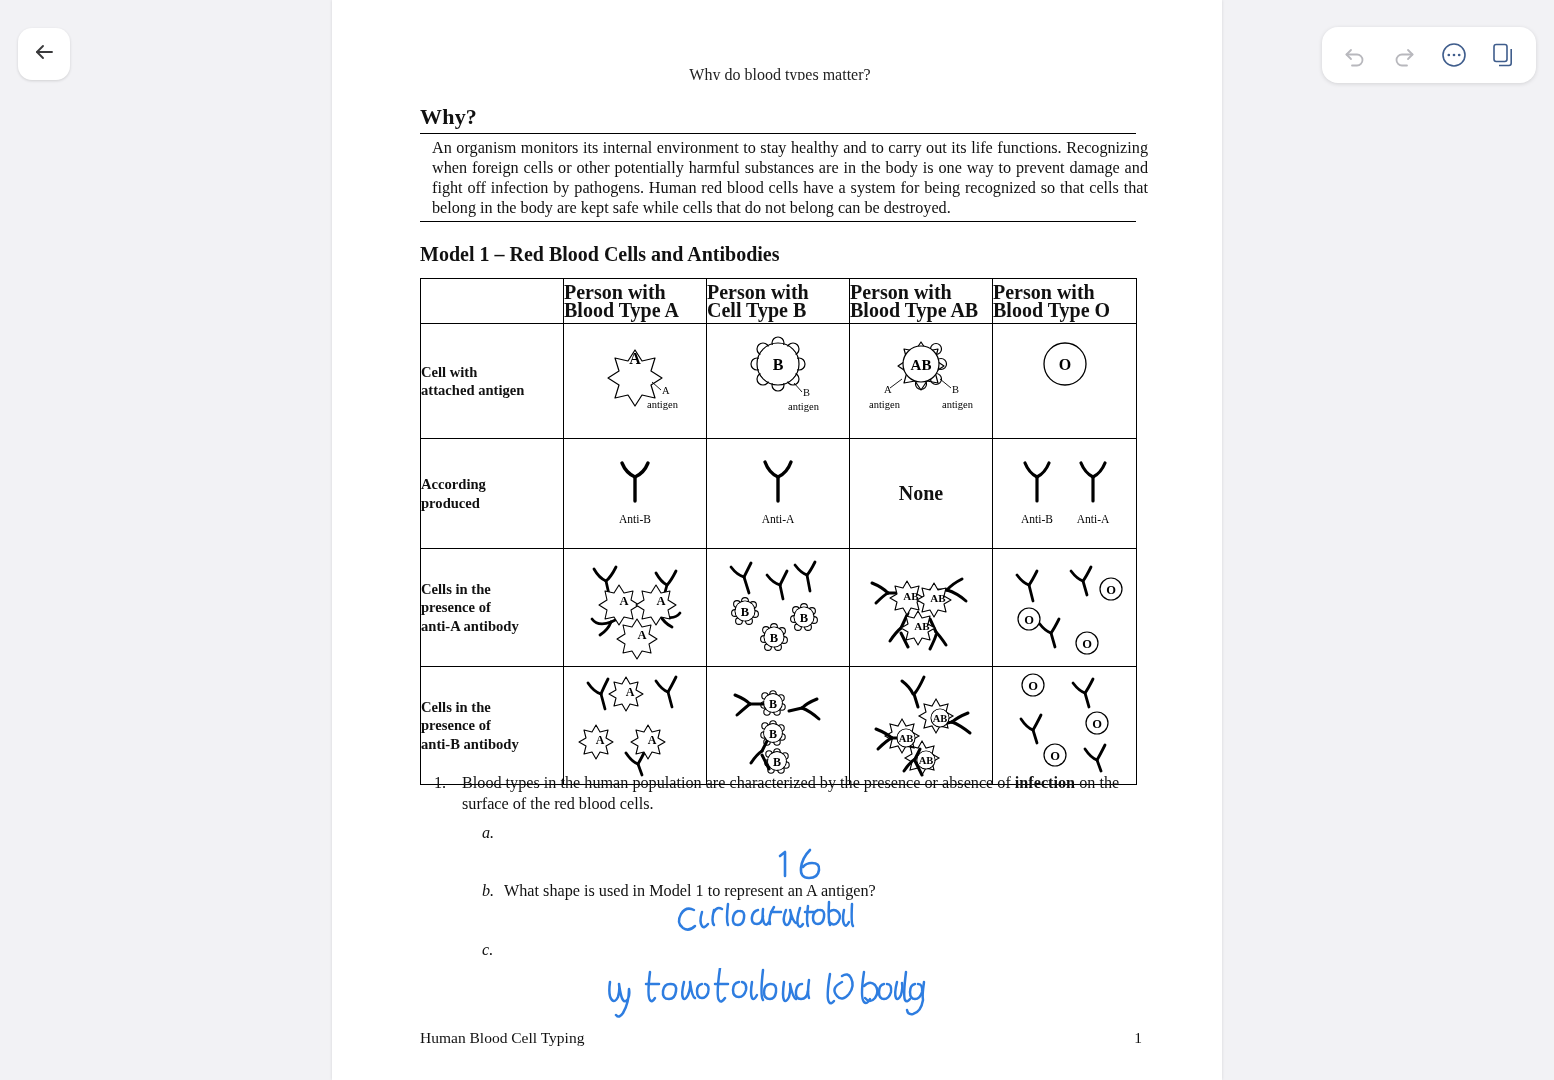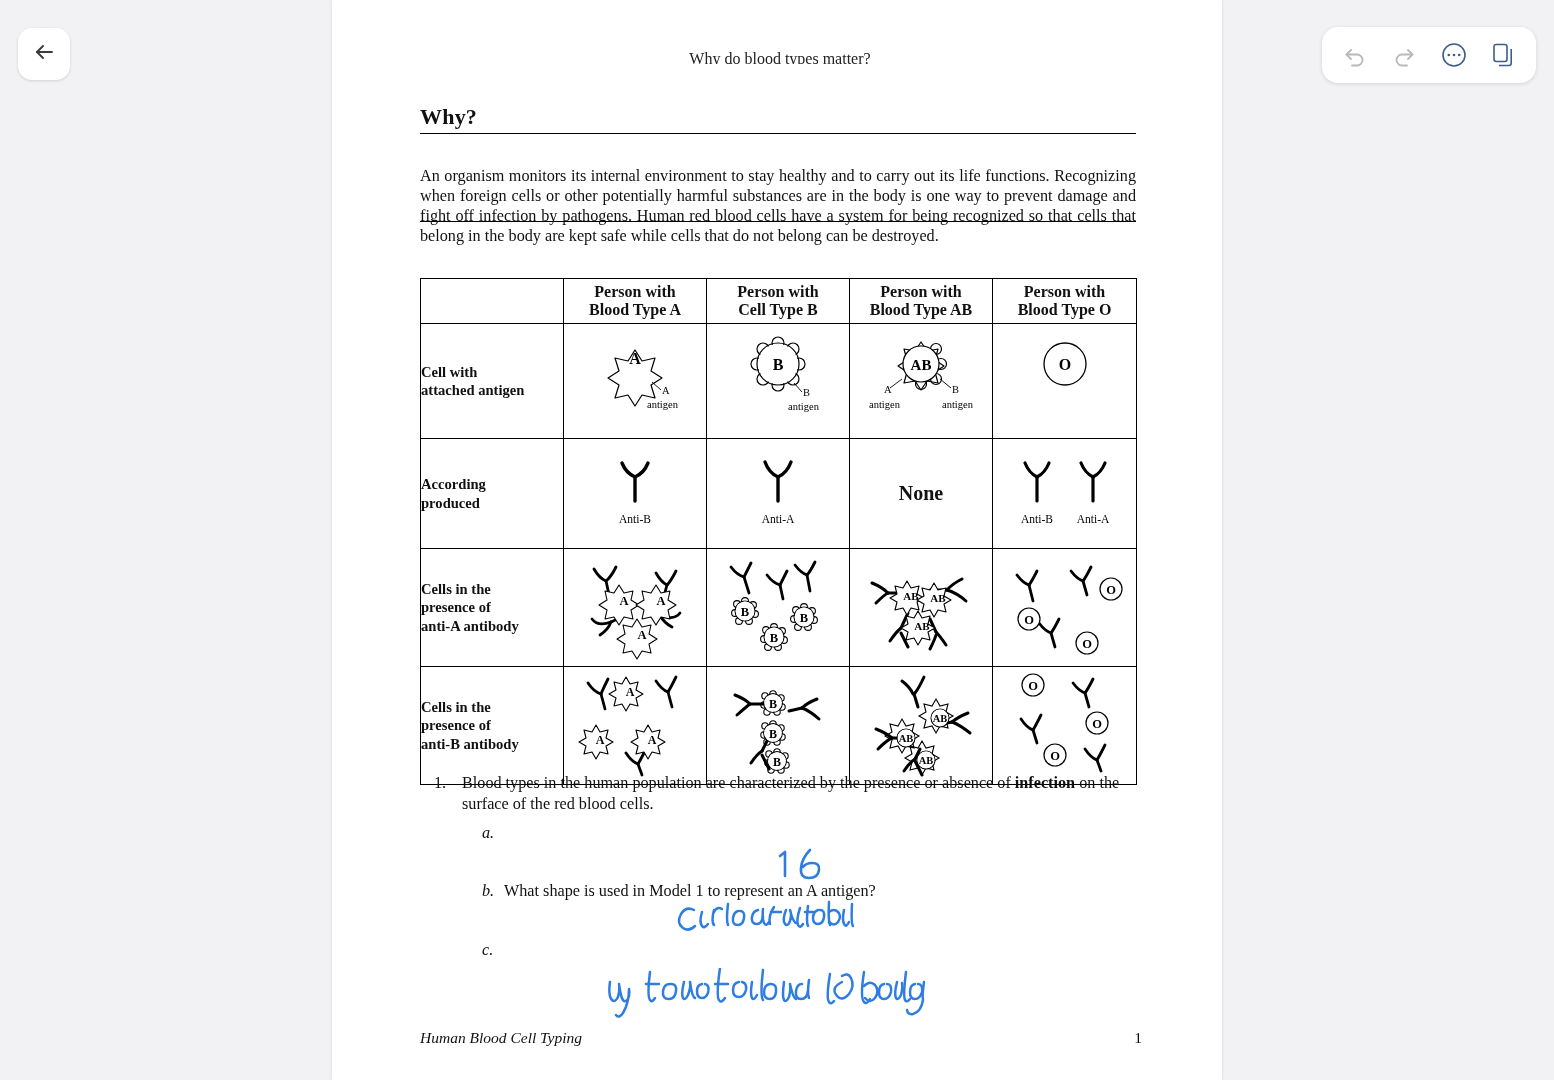--- a/index.html
+++ b/index.html
@@ -107,21 +107,21 @@
     align-items: center;
     justify-content: center;
     border-radius: 10px;
     cursor: pointer;
   }
 
   
   .clip-top {
     position: absolute;
     left: 88px;
-    top: 50px;
+    top: 66px;
     width: 720px;
     text-align: center;
     font-size: 16px;
     color: #222;
     overflow: hidden;
     height: 14px;
   }
   .h-why {
     position: absolute;
     left: 88px;
@@ -130,27 +130,26 @@
     font-weight: bold;
     letter-spacing: 0.2px;
   }
   .rule {
     position: absolute;
     background: #000;
     height: 1.4px;
   }
   .why-text {
     position: absolute;
-    left: 88px;
+    left: 100px;
     top: 138px;
     width: 716px;
     font-size: 16.2px;
     line-height: 20px;
     text-align: justify;
-    margin-top: 28px;
   }
   .h-model {
     position: absolute;
     left: 88px;
     top: 243px;
     font-size: 20px;
     font-weight: bold;
   }
 
   
@@ -161,25 +160,25 @@
     width: 716px;
     border-collapse: collapse;
     table-layout: fixed;
   }
   table.model td, table.model th {
     border: 1.3px solid #000;
     vertical-align: middle;
     padding: 0;
   }
   table.model th {
-    font-size: 16px;
+    font-size: 20px;
     font-weight: bold;
     line-height: 18px;
     height: 44px;
-    text-align: center;
+    text-align: left;
   }
   td.rowlabel {
     font-size: 14.6px;
     font-weight: bold;
     line-height: 18.5px;
     padding: 6px 0 6px 13px;
     text-align: left;
     width: 143px;
   }
   td.cellart {
@@ -218,21 +217,20 @@
     position: absolute;
     left: -22px;
     top: 0;
     font-style: italic;
   }
   .footer-left {
     position: absolute;
     left: 88px;
     top: 1029px;
     font-size: 15.5px;
-    font-style: italic;
   }
   .footer-right {
     position: absolute;
     left: 790px;
     top: 1029px;
     font-size: 15.5px;
     width: 20px;
     text-align: right;
   }
 
@@ -361,20 +359,21 @@
 <div id="page-sheet">
   <div class="doc">
 
     <div class="clip-top">Why do blood types matter?</div>
 
     <div class="h-why">Why?</div>
     <div class="rule" style="left:88px; top:133px; width:716px;"></div>
     <div class="why-text">An organism monitors its internal environment to stay healthy and to carry out its life functions. Recognizing when foreign cells or other potentially harmful substances are in the body is one way to prevent damage and fight off infection by pathogens. Human red blood cells have a system for being recognized so that cells that belong in the body are kept safe while cells that do not belong can be destroyed.</div>
     <div class="rule" style="left:88px; top:221px; width:716px;"></div>
 
+    <div class="h-model">Model 1 – Red Blood Cells and Antibodies</div>
 
     <table class="model">
       <colgroup>
         <col style="width:143px">
           <col style="width:143px">
           <col style="width:143px">
           <col style="width:143px">
           <col style="width:144px">
       </colgroup>
       <tbody>

